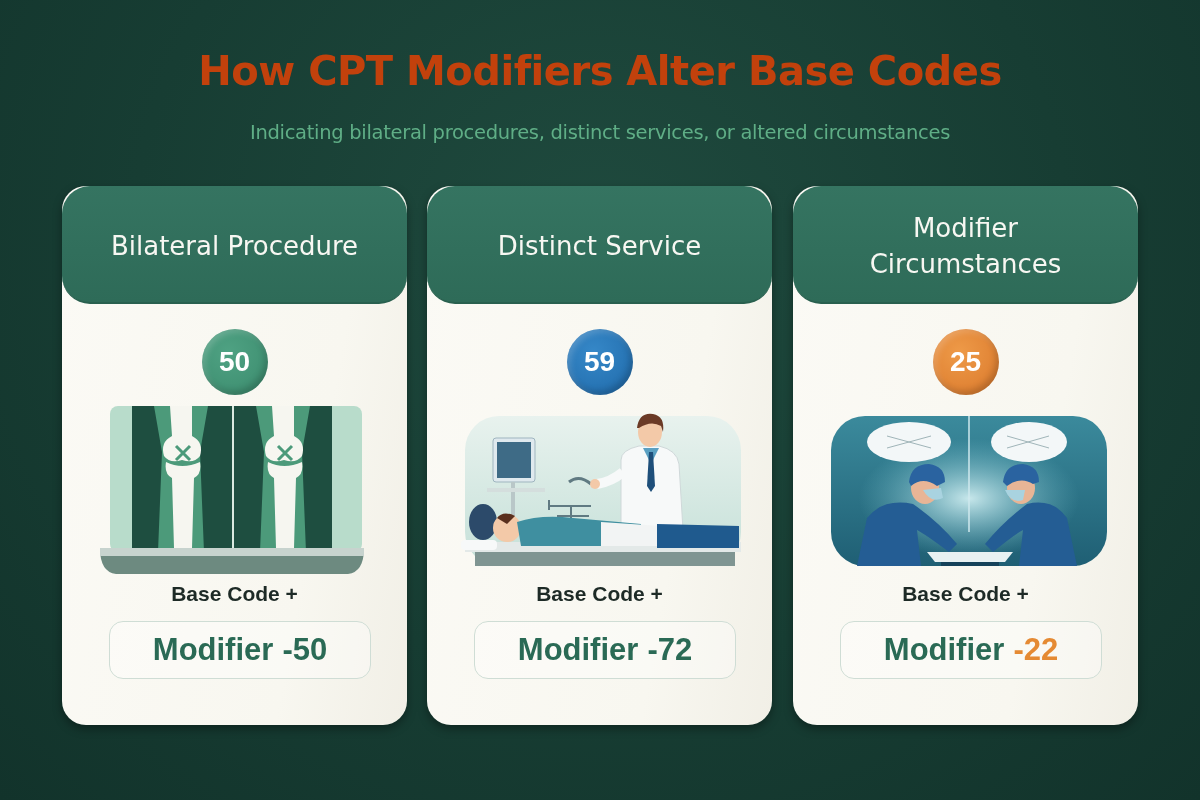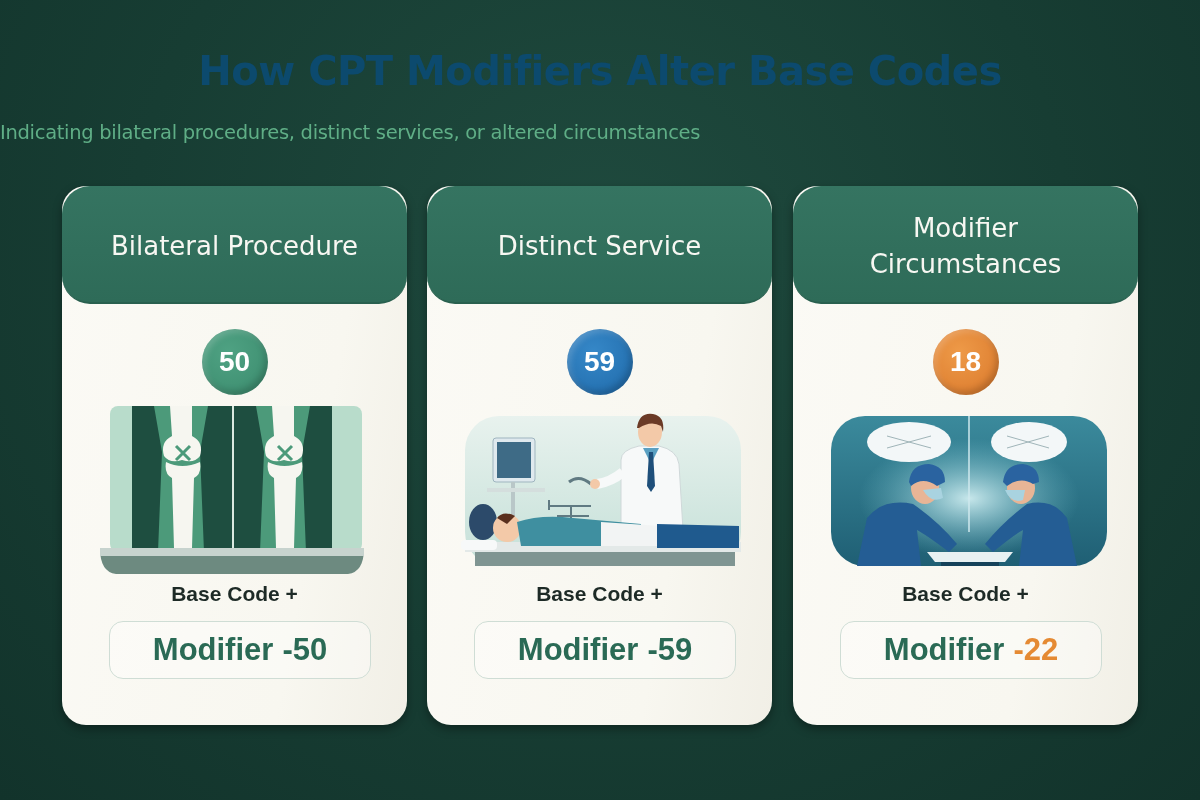--- a/index.html
+++ b/index.html
@@ -4,27 +4,27 @@
 <style>
   * { box-sizing: border-box; margin: 0; padding: 0; }
   html, body { width: 1200px; height: 800px; overflow: hidden; }
   body {
     background: radial-gradient(ellipse at 50% 30%, #1f4a3e 0%, #173d33 55%, #12332b 100%);
     font-family: "DejaVu Sans", "Liberation Sans", sans-serif;
     position: relative;
   }
   .title {
     position: absolute; left: 0; width: 1200px; top: 48px;
-    text-align: center; color: #0c4a6e;
+    text-align: center; color: #c2410c;
     font-family: "DejaVu Sans", sans-serif;
     font-weight: bold; font-size: 40px; letter-spacing: -0.5px;
   }
   .subtitle {
     position: absolute; left: 0; width: 1200px; top: 121px;
-    text-align: left; color: #5fae86;
+    text-align: center; color: #5fae86;
     font-family: "DejaVu Sans", sans-serif;
     font-size: 19.5px; letter-spacing: -0.3px;
   }
   .card {
     position: absolute; top: 186px; width: 345px; height: 539px;
     border-radius: 24px; overflow: hidden;
     background: linear-gradient(100deg, #fbfaf5 0%, #f8f7f0 70%, #f1efe6 100%);
     box-shadow: 0 4px 10px rgba(0,0,0,0.35);
   }
   .card-header {
@@ -141,29 +141,29 @@
       <path d="M36 116 Q42 108 54 114 L46 122 Z" fill="#5a301e"></path>
       <path d="M56 120 Q80 112 112 116 L180 122 L180 144 L60 144 Z" fill="#3f8fa0"></path>
       <path d="M140 120 L200 124 L200 144 L140 144 Z" fill="#f2f4f4"></path>
       <path d="M196 122 L278 124 L278 146 L196 146 Z" fill="#1f5a8e"></path>
       <rect x="0" y="138" width="36" height="10" rx="4" fill="#f7f9f9"></rect>
     </svg>
   </div>
   <div class="base-label">Base Code +</div>
   <div class="modifier-box">
     <span>Modifier</span>
-    <span class="num" style="color:#2a6a55;">-59</span>
+    <span class="num" style="color:#2a6a55;">-72</span>
   </div>
 </div>
 
 <div class="card" style="left:793px;">
   <div class="card-header">
     <div class="card-title">Modifier Circumstances</div>
   </div>
-  <div class="badge" style="background:radial-gradient(circle at 40% 35%, #ee9a48, #d9772a);">18</div>
+  <div class="badge" style="background:radial-gradient(circle at 40% 35%, #ee9a48, #d9772a);">25</div>
   <div class="illus">
     <svg width="280" height="176" viewBox="0 0 280 176">
       <defs>
         <linearGradient id="bg3" x1="0" y1="0" x2="0" y2="1">
           <stop offset="0" stop-color="#3b8a9c"></stop>
             <stop offset="1" stop-color="#1f5f74"></stop>
         </linearGradient>
         <radialGradient id="glow" cx="0.5" cy="0.55" r="0.4">
           <stop offset="0" stop-color="#d8f4f6" stop-opacity="0.9"></stop>
             <stop offset="1" stop-color="#7fc9d4" stop-opacity="0"></stop>

